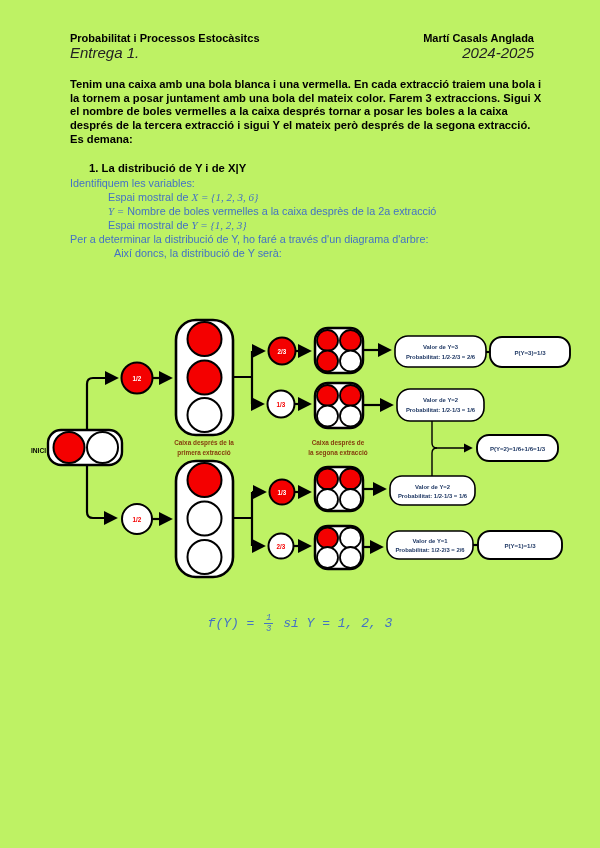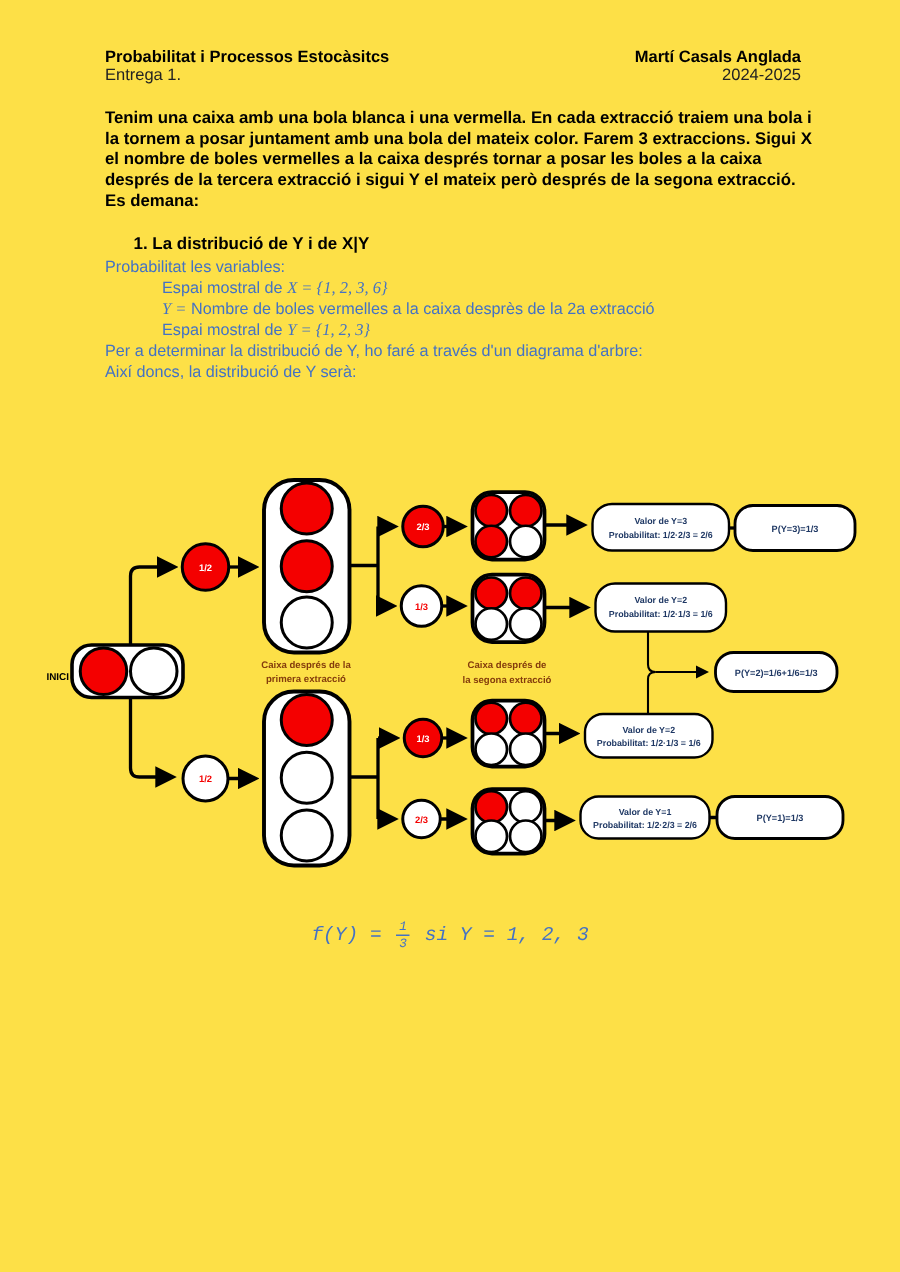--- a/index.html
+++ b/index.html
@@ -1,21 +1,21 @@
 <!DOCTYPE html>
 <html><head>
 <meta charset="utf-8">
 <style>
   html,body{margin:0;padding:0;background:#e8e8e8;}
-  .page{position:relative;width:600px;height:848px;background:#fde047;margin:0 auto;
+  .page{position:relative;width:600px;height:848px;background:#bef264;margin:0 auto;
         font-family:"Liberation Sans",sans-serif;color:#000;overflow:hidden;}
   .content{position:absolute;left:70px;top:32px;width:464px;}
   .hdr-row{display:flex;justify-content:space-between;align-items:baseline;}
   .hdr-title,.hdr-author{font-weight:bold;font-size:11px;}
-  .hdr-sub,.hdr-year{font-size:11px;color:#222;}
+  .hdr-sub,.hdr-year{font-style:italic;font-size:15px;color:#222;}
   .intro{margin-top:17px;font-weight:bold;font-size:11.2px;line-height:13.7px;width:472px;}
   .sec-heading{margin-top:15px;font-weight:bold;font-size:11.3px;margin-left:19px;}
   .blue{color:#4472C4;}
   .lead{margin-top:2px;font-size:10.8px;line-height:14px;}
   .varlines{margin-left:38px;font-size:10.8px;line-height:14.2px;}
   .math{font-family:"Liberation Serif",serif;font-style:italic;font-size:11px;}
   .para{font-size:10.8px;line-height:14.2px;}
   .diagram-svg{position:absolute;left:0;top:313px;}
   .formula{position:absolute;top:613px;left:0;width:100%;text-align:center;color:#4472C4;
            font-family:Liberation Mono, monospace;font-style:italic;font-size:13px;}
@@ -40,30 +40,30 @@
       <span class="hdr-author">Martí Casals Anglada</span>
     </div>
     <div class="hdr-row">
       <span class="hdr-sub">Entrega 1.</span>
       <span class="hdr-year">2024-2025</span>
     </div>
 
     <p class="intro">Tenim una caixa amb una bola blanca i una vermella. En cada extracció traiem una bola i la tornem a posar juntament amb una bola del mateix color. Farem 3 extraccions. Sigui X el nombre de boles vermelles a la caixa després tornar a posar les boles a la caixa després de la tercera extracció i sigui Y el mateix però després de la segona extracció. Es demana:</p>
 
     <div class="sec-heading">1. La distribució de Y i de X|Y</div>
-    <div class="blue lead">Probabilitat les variables:</div>
+    <div class="blue lead">Identifiquem les variables:</div>
 
     <div class="varlines blue">
       <div><span>Espai mostral de </span><span class="math">X = {1, 2, 3, 6}</span></div>
       <div><span class="math">Y =</span><span> Nombre de boles vermelles a la caixa desprès de la 2a extracció</span></div>
       <div><span>Espai mostral de </span><span class="math">Y = {1, 2, 3}</span></div>
     </div>
 
     <div class="blue para">Per a determinar la distribució de Y, ho faré a través d'un diagrama d'arbre:</div>
-    <div class="blue" style="font-size:10.8px;line-height:14.2px;">Així doncs, la distribució de Y serà:</div>
+    <div class="blue" style="font-size:10.8px;line-height:14.2px;margin-left:44px;">Així doncs, la distribució de Y serà:</div>
   </div>
 
   <svg class="diagram-svg" width="600" height="292" viewBox="0 313 600 292">
     <defs>
       <marker id="arr" viewBox="0 0 10 10" refX="8" refY="5" markerWidth="6.5" markerHeight="6.5" orient="auto-start-reverse">
         <path d="M0,0 L10,5 L0,10 z" fill="#000"></path>
       </marker>
     </defs>
 
     <g stroke="#000" stroke-width="2.2" fill="none">

